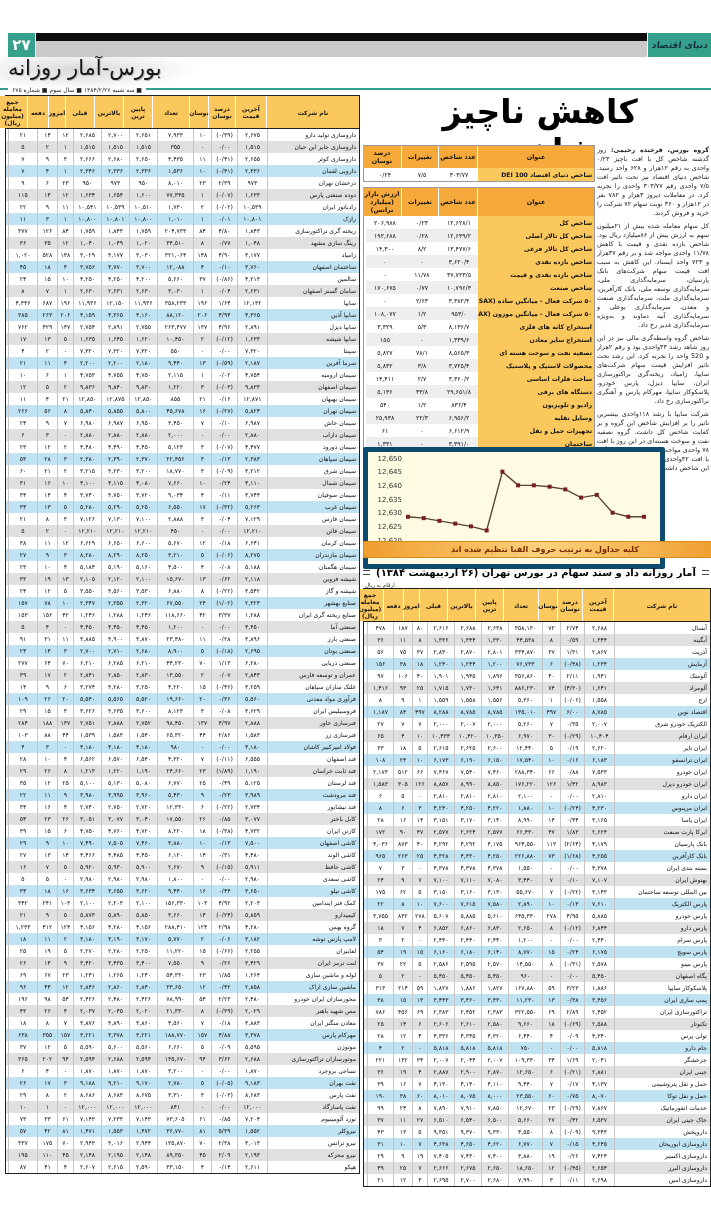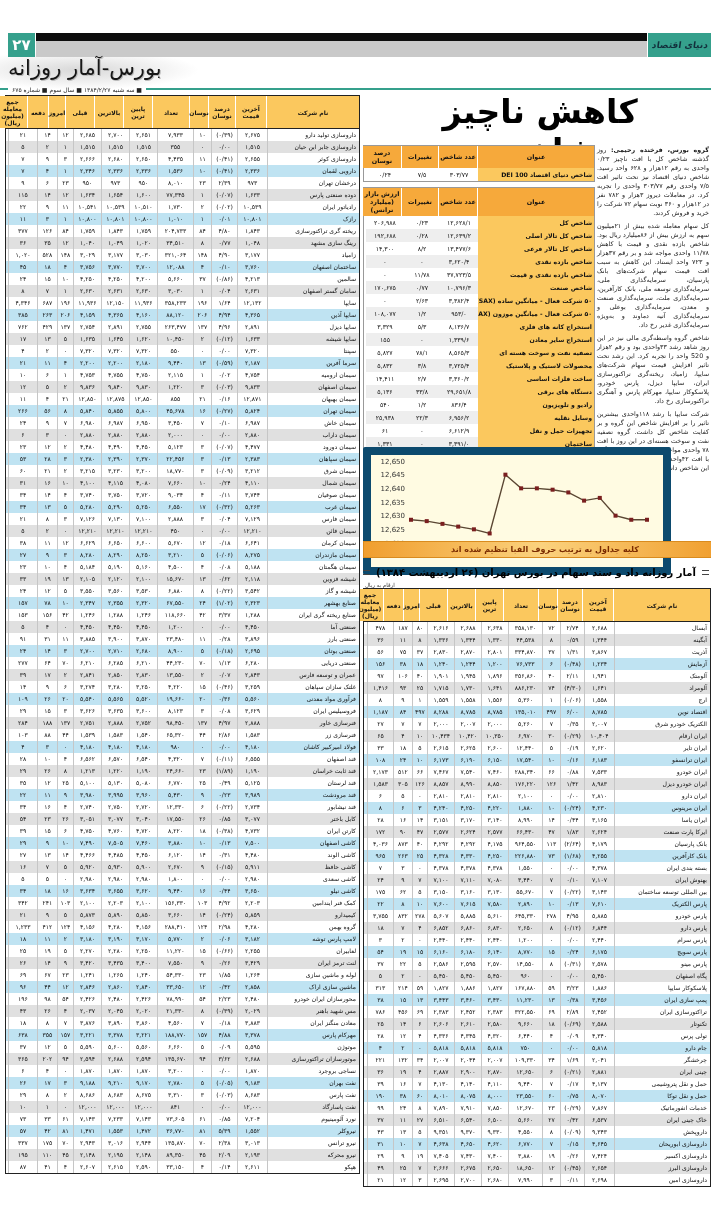--- a/index.html
+++ b/index.html
@@ -25,21 +25,21 @@
   
   .ixtable{width:230px;background:#fff;border:1px solid #999;}
   .ixhead{display:grid;grid-template-columns:116px 38px 36px 38px;gap:1px;background:#fff;}
   .ixhead div{background:#f6a93b;color:#111;font-weight:bold;font-size:6.4px;display:flex;align-items:center;justify-content:center;text-align:center;padding:2px 1px;min-height:18px;}
   .ixrow{display:grid;grid-template-columns:116px 38px 36px 38px;font-size:6.2px;align-items:center;}
   .ixrow div{padding:1px 2px;height:11px;line-height:11px;overflow:hidden;white-space:nowrap;}
   .ixrow .nm{text-align:right;font-weight:bold;background:#fbc85e;}
   .ixrow .vl{text-align:center;font-family:"DejaVu Sans",sans-serif;}
   .ixrow:nth-child(even) .vl{background:#eee;}
   
-  .chartbox{left:363px;top:447px;width:292px;height:112px;background:#fffbe2;border:8px solid #0c4a6e;border-radius:2px;direction:ltr;}
+  .chartbox{left:363px;top:447px;width:292px;height:112px;background:#fffbe2;border:5px solid #0c4a6e;border-radius:2px;direction:ltr;}
   
   .banner{left:363px;top:541px;width:346px;height:15px;background:linear-gradient(90deg,#f09e2e,#fbd27e,#f09e2e);
           display:flex;align-items:center;justify-content:center;font-size:8px;font-weight:bold;color:#7a2b00;border:1px solid #d98b1e;padding-left:8px;}
   .dailytitle{left:363px;top:560px;width:346px;height:24px;display:flex;align-items:center;direction:rtl;}
   .dailytitle .dbl{flex:1;border-top:1px solid #444;border-bottom:1px solid #444;height:3px;}
   .dailytitle .txt{font-size:10px;font-weight:bold;color:#000;padding:0 6px;white-space:nowrap;}
   .unitnote{left:365px;top:582px;font-size:5.5px;color:#333;}
   
   .stock{background:#fff;border:1.5px solid #222;}
   .sthead{display:grid;gap:1px;background:#fff;border-bottom:1.5px solid #222;}

